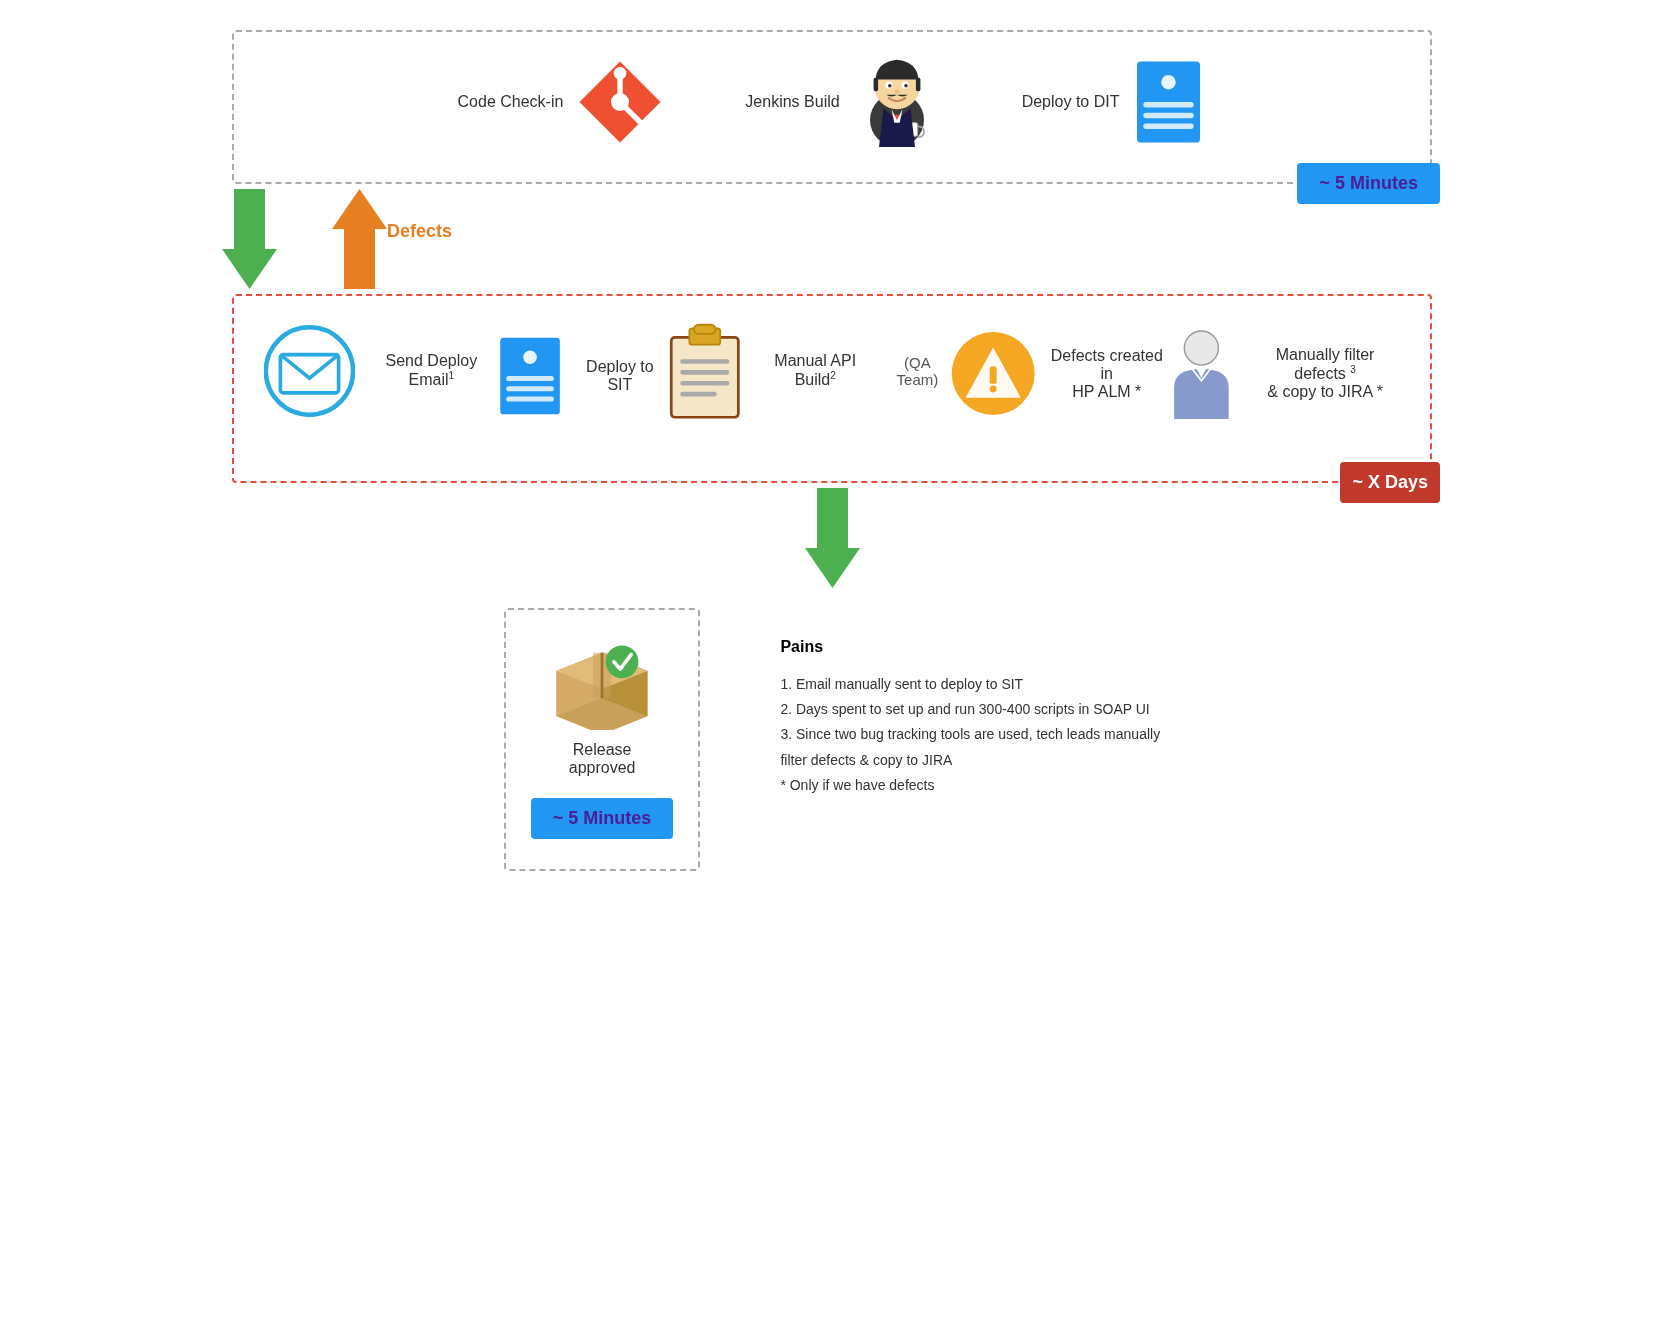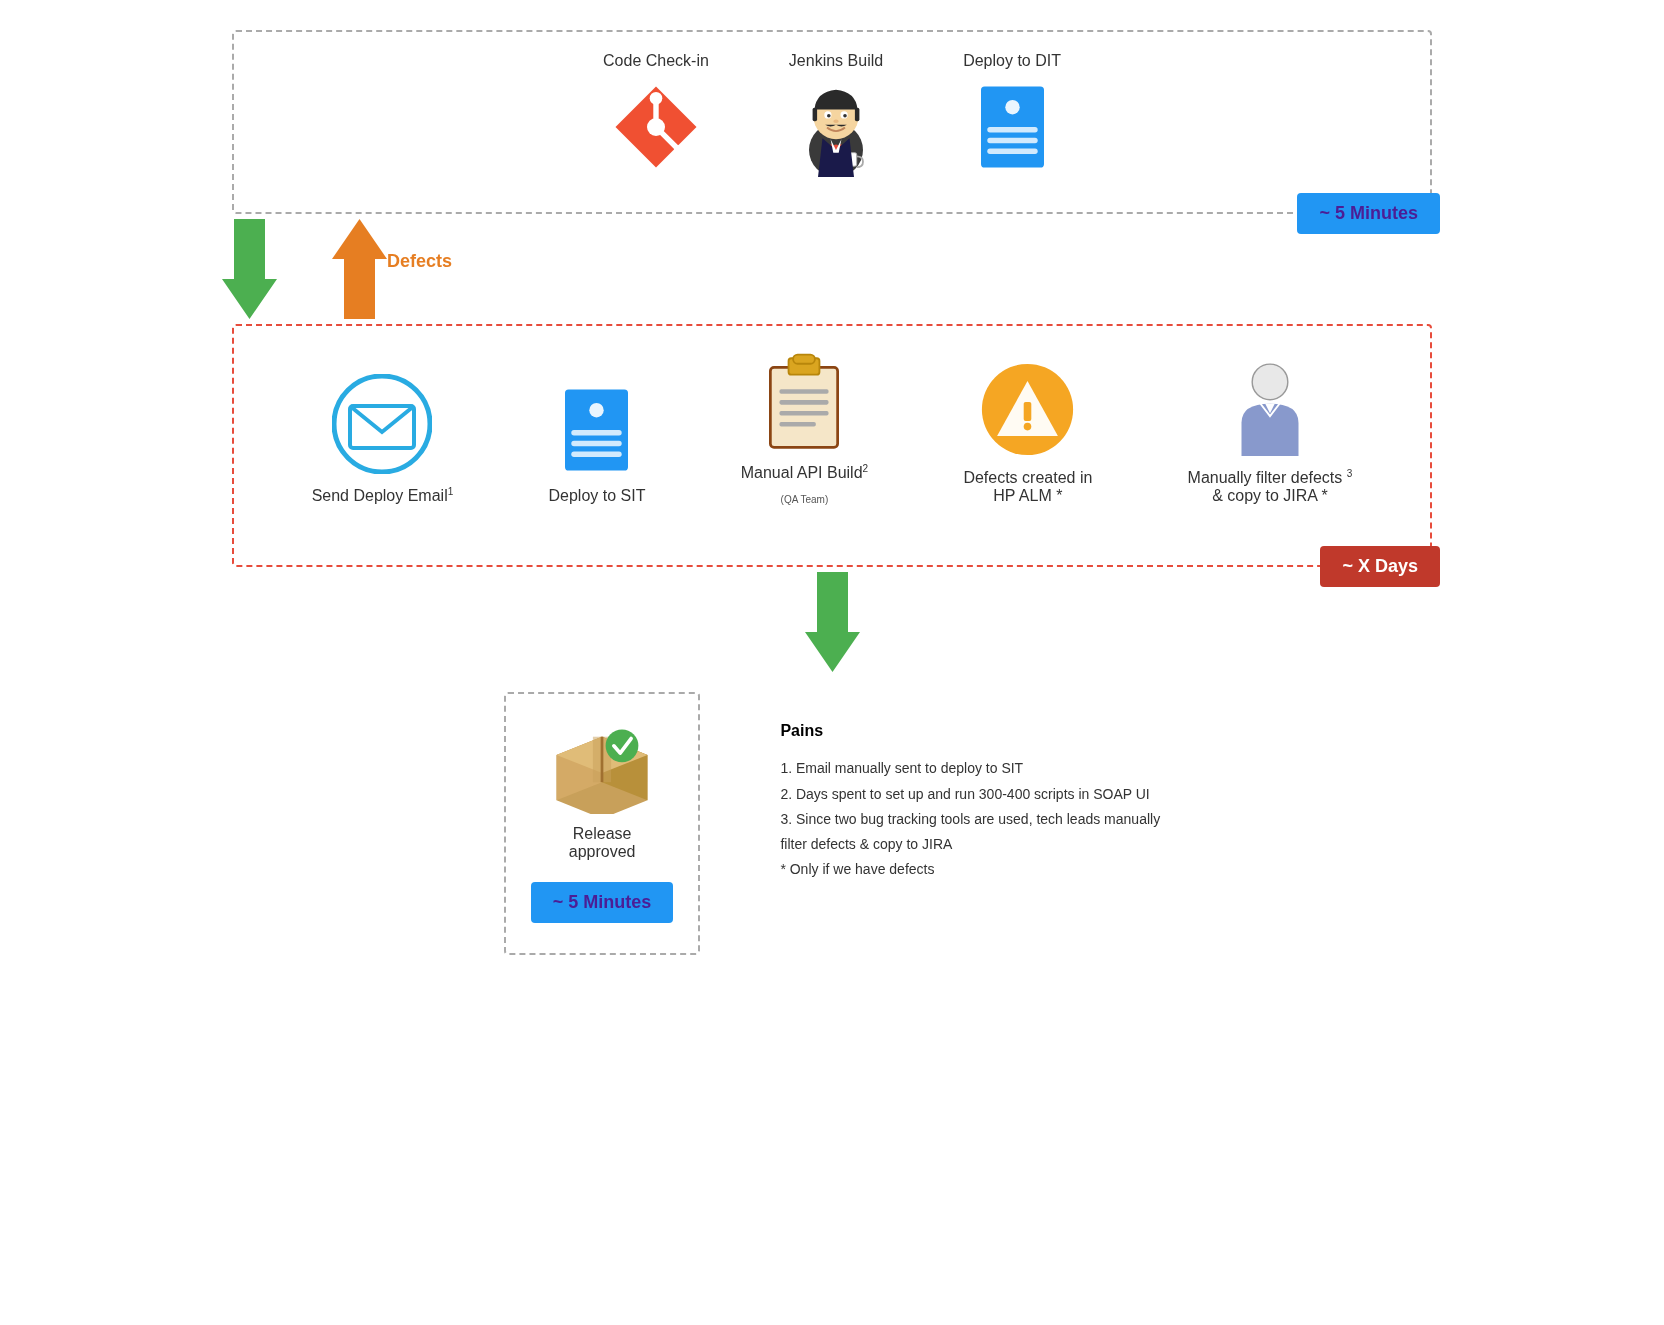--- a/index.html
+++ b/index.html
@@ -26,21 +26,21 @@
       padding: 20px 30px 30px;
       display: flex;
       justify-content: center;
       gap: 80px;
       position: relative;
       margin-bottom: 0;
     }
 
     .step-item {
       display: flex;
-      flex-direction: column;
+      flex-direction: row;
       align-items: center;
       gap: 12px;
     }
 
     .step-label {
       font-size: 16px;
       color: #333;
       text-align: center;
       font-weight: normal;
     }
@@ -74,21 +74,21 @@
       position: absolute;
       right: -10px;
       bottom: -22px;
     }
 
     .time-badge-red {
       background: #c0392b;
       color: #fff;
       font-size: 18px;
       font-weight: bold;
-      padding: 10px 22px;
+      padding: 10px 12px;
       border-radius: 4px;
       position: absolute;
       right: -10px;
       bottom: -22px;
     }
 
     
     .middle-section {
       border: 2px dashed #e74c3c;
       border-radius: 4px;
@@ -152,21 +152,21 @@
       width: 80px;
       height: 95px;
     }
 
     .box-icon {
       width: 110px;
       height: 100px;
     }
 
     .step-sublabel {
-      font-size: 10px;
+      font-size: 15px;
       color: #555;
       text-align: center;
     }
 
     
     .release-box {
       border: 2px dashed #aaa;
       border-radius: 4px;
       padding: 20px 25px 30px;
       display: flex;

